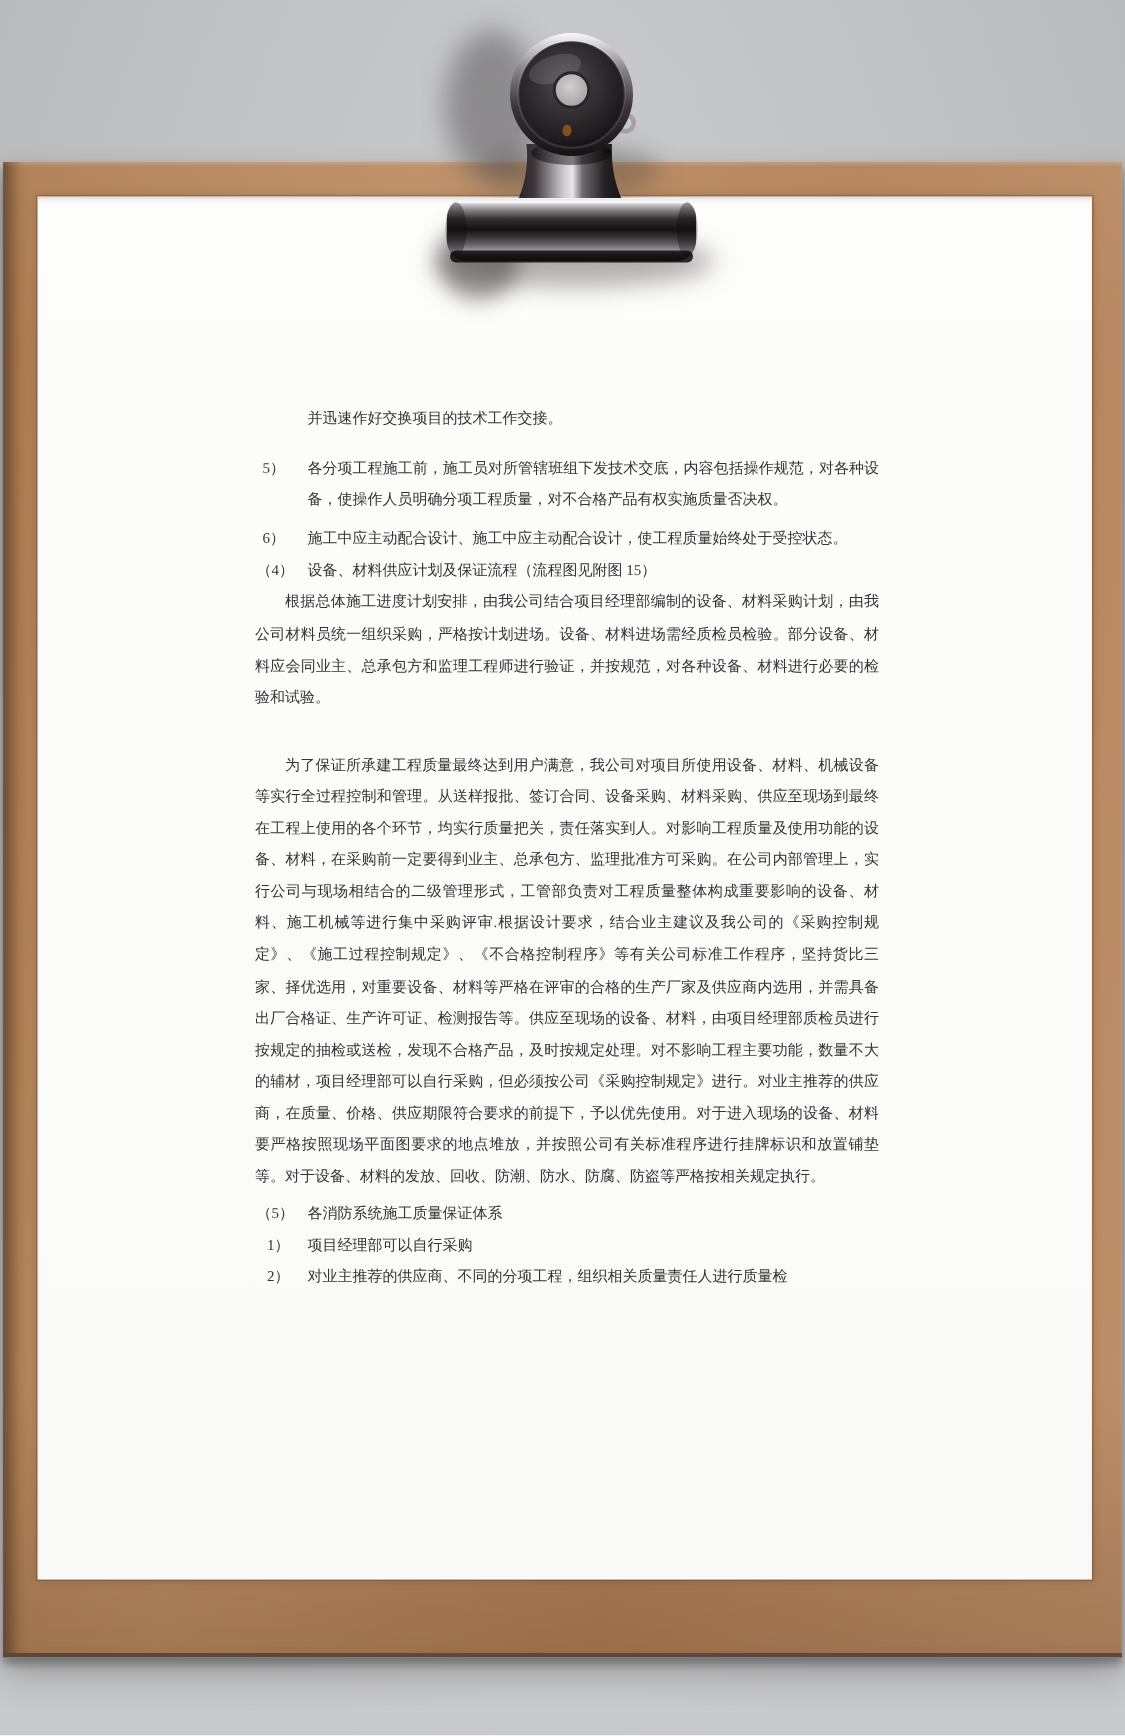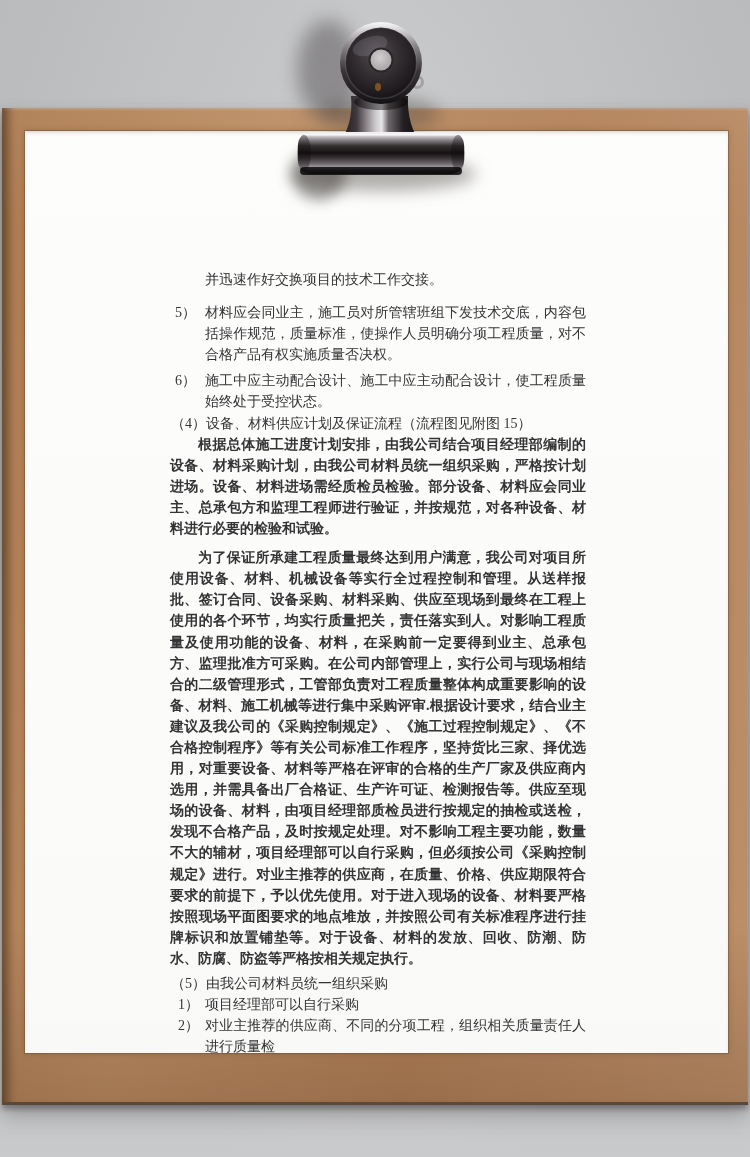--- a/index.html
+++ b/index.html
@@ -22,28 +22,28 @@
                    inset 0 2px 2px rgba(255,255,255,0.18);}
 
   
   .paper{position:absolute;left:25px;top:131px;width:703px;height:922px;
         background:linear-gradient(180deg,#fdfdfc 0%,#fbfbfa 60%,#f9f9f7 100%);
         box-shadow:0 0 0 1px rgba(95,70,45,0.35),0 0 6px rgba(80,55,30,0.35),
                    inset 0 3px 5px -3px rgba(80,60,40,0.35);}
 
   
   .doc{position:absolute;left:145px;top:138px;width:416px;
-       font-size:14px;line-height:21.1px;color:#343335;
+       font-size:10px;line-height:21.1px;color:#343335;
        text-align:justify;}
   .block{display:flex;}
   .marker{flex:0 0 35px;box-sizing:border-box;white-space:nowrap;}
   .m5{padding-left:5px;} .m8{padding-left:8px;} .m0{padding-left:1px;}
   .btext{display:block;flex:1;text-align:justify;}
-  .para{display:block;text-indent:2em;font-weight:bold;}
-  .mt12{margin-top:12px;} .mt8{margin-top:8px;} .mt5{margin-top:5px;} .mt4{margin-top:4px;}
+  .para{display:block;text-indent:2em;}
+  .mt12{margin-top:12px;} .mt8{margin-top:24px;} .mt5{margin-top:5px;} .mt4{margin-top:4px;}
 
   
   .sh{position:absolute;border-radius:50%;pointer-events:none;}
   .sh-wall{left:297px;top:20px;width:62px;height:100px;background:rgba(92,89,91,0.55);filter:blur(9px);}
   .sh-neck{left:322px;top:96px;width:118px;height:36px;background:rgba(75,70,66,0.38);filter:blur(8px);}
   .sh-bar{left:290px;top:157px;width:186px;height:34px;background:rgba(70,64,60,0.42);filter:blur(8px);}
   .sh-bar2{left:292px;top:148px;width:54px;height:52px;background:rgba(58,53,50,0.5);filter:blur(7px);}
 
   .clip{position:absolute;left:290px;top:10px;width:180px;height:180px;}
 </style>
@@ -58,40 +58,40 @@
   <div class="paper">
     <div class="doc">
 
       <div class="block">
         <span class="marker m5"></span>
         <span class="btext">并迅速作好交换项目的技术工作交接。</span>
       </div>
 
       <div class="block mt12">
         <span class="marker m5">5）</span>
-        <span class="btext">材料应会同业主，施工员对所管辖班组下发技术交底，内容包括操作规范，质量标准，使操作人员明确分项工程质量，对不合格产品有权实施质量否决权。</span>
+        <span class="btext">各分项工程施工前，施工员对所管辖班组下发技术交底，内容包括操作规范，对各种设备，使操作人员明确分项工程质量，对不合格产品有权实施质量否决权。</span>
       </div>
 
       <div class="block mt5">
         <span class="marker m5">6）</span>
         <span class="btext">施工中应主动配合设计、施工中应主动配合设计，使工程质量始终处于受控状态。</span>
       </div>
 
       <div class="block">
         <span class="marker m0">（4）</span>
         <span class="btext">设备、材料供应计划及保证流程（流程图见附图 15）</span>
       </div>
 
       <div class="para">根据总体施工进度计划安排，由我公司结合项目经理部编制的设备、材料采购计划，由我公司材料员统一组织采购，严格按计划进场。设备、材料进场需经质检员检验。部分设备、材料应会同业主、总承包方和监理工程师进行验证，并按规范，对各种设备、材料进行必要的检验和试验。</div>
 
       <div class="para mt8">为了保证所承建工程质量最终达到用户满意，我公司对项目所使用设备、材料、机械设备等实行全过程控制和管理。从送样报批、签订合同、设备采购、材料采购、供应至现场到最终在工程上使用的各个环节，均实行质量把关，责任落实到人。对影响工程质量及使用功能的设备、材料，在采购前一定要得到业主、总承包方、监理批准方可采购。在公司内部管理上，实行公司与现场相结合的二级管理形式，工管部负责对工程质量整体构成重要影响的设备、材料、施工机械等进行集中采购评审.根据设计要求，结合业主建议及我公司的《采购控制规定》、《施工过程控制规定》、《不合格控制程序》等有关公司标准工作程序，坚持货比三家、择优选用，对重要设备、材料等严格在评审的合格的生产厂家及供应商内选用，并需具备出厂合格证、生产许可证、检测报告等。供应至现场的设备、材料，由项目经理部质检员进行按规定的抽检或送检，发现不合格产品，及时按规定处理。对不影响工程主要功能，数量不大的辅材，项目经理部可以自行采购，但必须按公司《采购控制规定》进行。对业主推荐的供应商，在质量、价格、供应期限符合要求的前提下，予以优先使用。对于进入现场的设备、材料要严格按照现场平面图要求的地点堆放，并按照公司有关标准程序进行挂牌标识和放置铺垫等。对于设备、材料的发放、回收、防潮、防水、防腐、防盗等严格按相关规定执行。</div>
 
       <div class="block mt4">
         <span class="marker m0">（5）</span>
-        <span class="btext">由我公司材料员统一组织采购</span>
+        <span class="btext">各消防系统施工质量保证体系</span>
       </div>
 
       <div class="block">
         <span class="marker m8">1）</span>
         <span class="btext">项目经理部可以自行采购</span>
       </div>
 
       <div class="block">
         <span class="marker m8">2）</span>
         <span class="btext">对业主推荐的供应商、不同的分项工程，组织相关质量责任人进行质量检</span>

